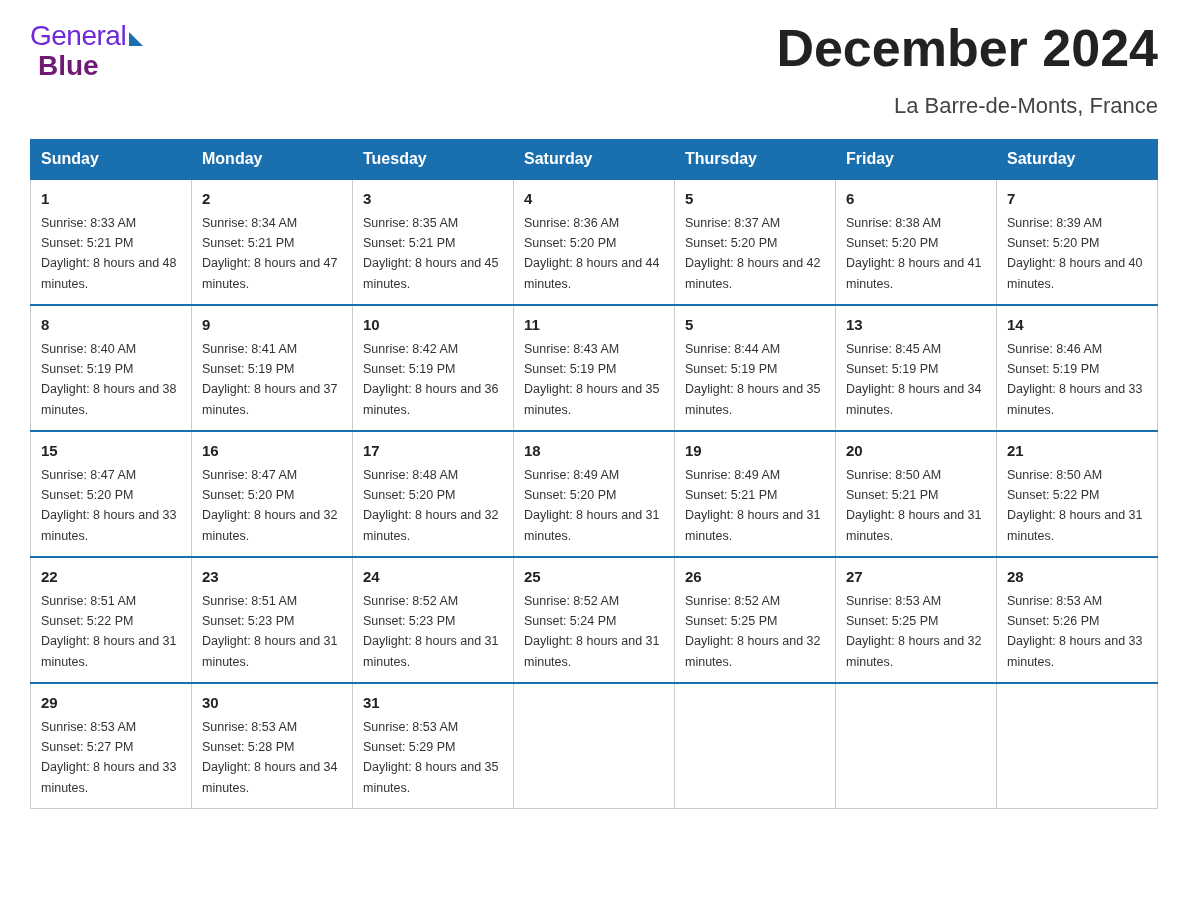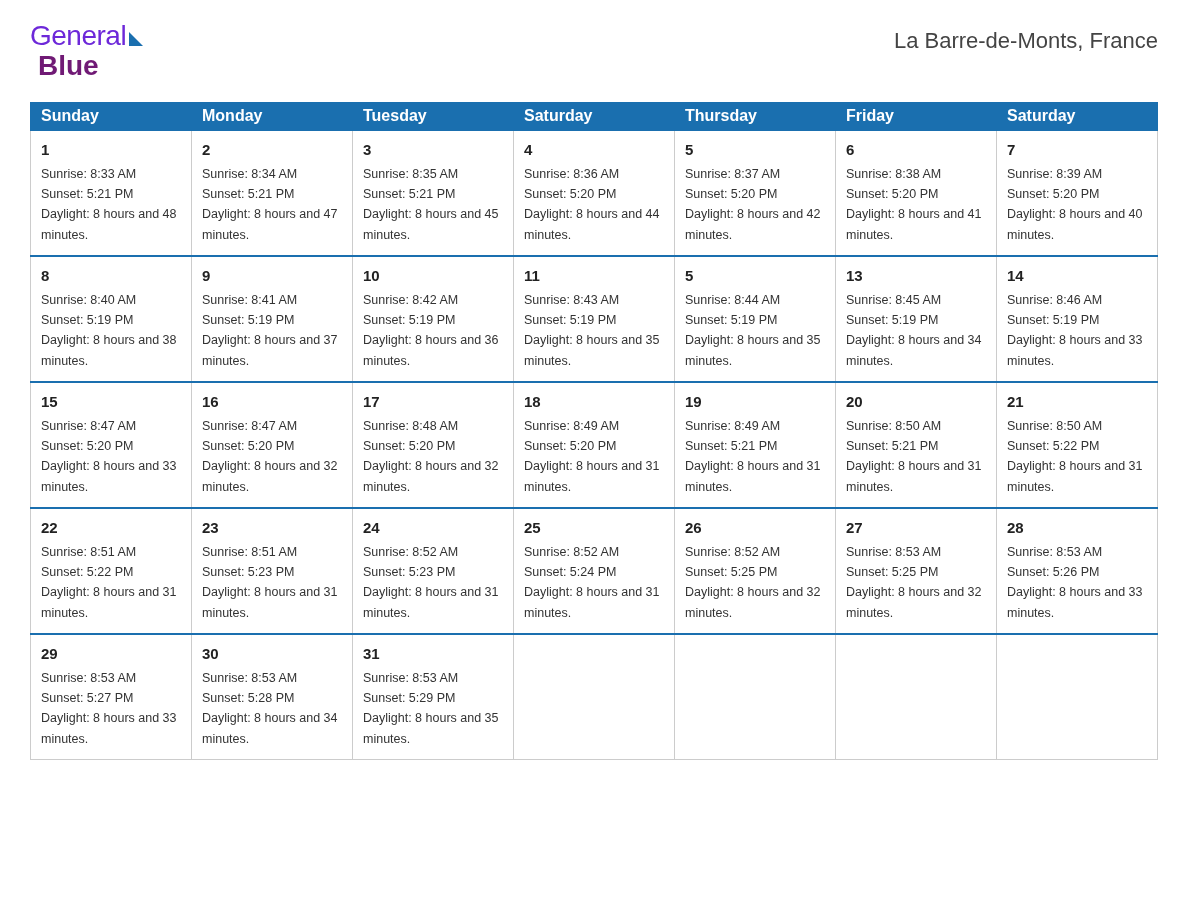--- a/index.html
+++ b/index.html
@@ -52,33 +52,33 @@
     }
     .month-title {
       font-size: 52px;
       font-weight: bold;
       color: #222;
       line-height: 1.1;
     }
     .location {
       font-size: 22px;
       color: #444;
-      margin-top: 8px;
+      margin-top: 16px;
     }
     .calendar-table {
       width: 100%;
       border-collapse: collapse;
       table-layout: fixed;
     }
     .calendar-table th {
       background-color: #1a6faf;
       color: #fff;
       font-size: 16px;
       font-weight: bold;
-      padding: 4px 10px;
+      padding: 10px 10px;
       text-align: left;
       border: 1px solid #1a6faf;
     }
     .calendar-table td {
       vertical-align: top;
       padding: 8px 10px 10px 10px;
       font-size: 13px;
       color: #333;
       border: 1px solid #ccc;
       border-top: 2px solid #1a6faf;
@@ -108,20 +108,21 @@
 
 <div class="header">
   <div class="logo">
     <div class="logo-top">
       <span class="logo-general">General</span>
       <div class="logo-arrow"></div>
     </div>
     <span class="logo-blue">Blue</span>
   </div>
   <div class="title-section">
+    <div class="month-title">December 2024</div>
     <div class="location">La Barre-de-Monts, France</div>
   </div>
 </div>
 
 <table class="calendar-table">
   <thead>
     <tr>
       <th>Sunday</th>
       <th>Monday</th>
       <th>Tuesday</th>

